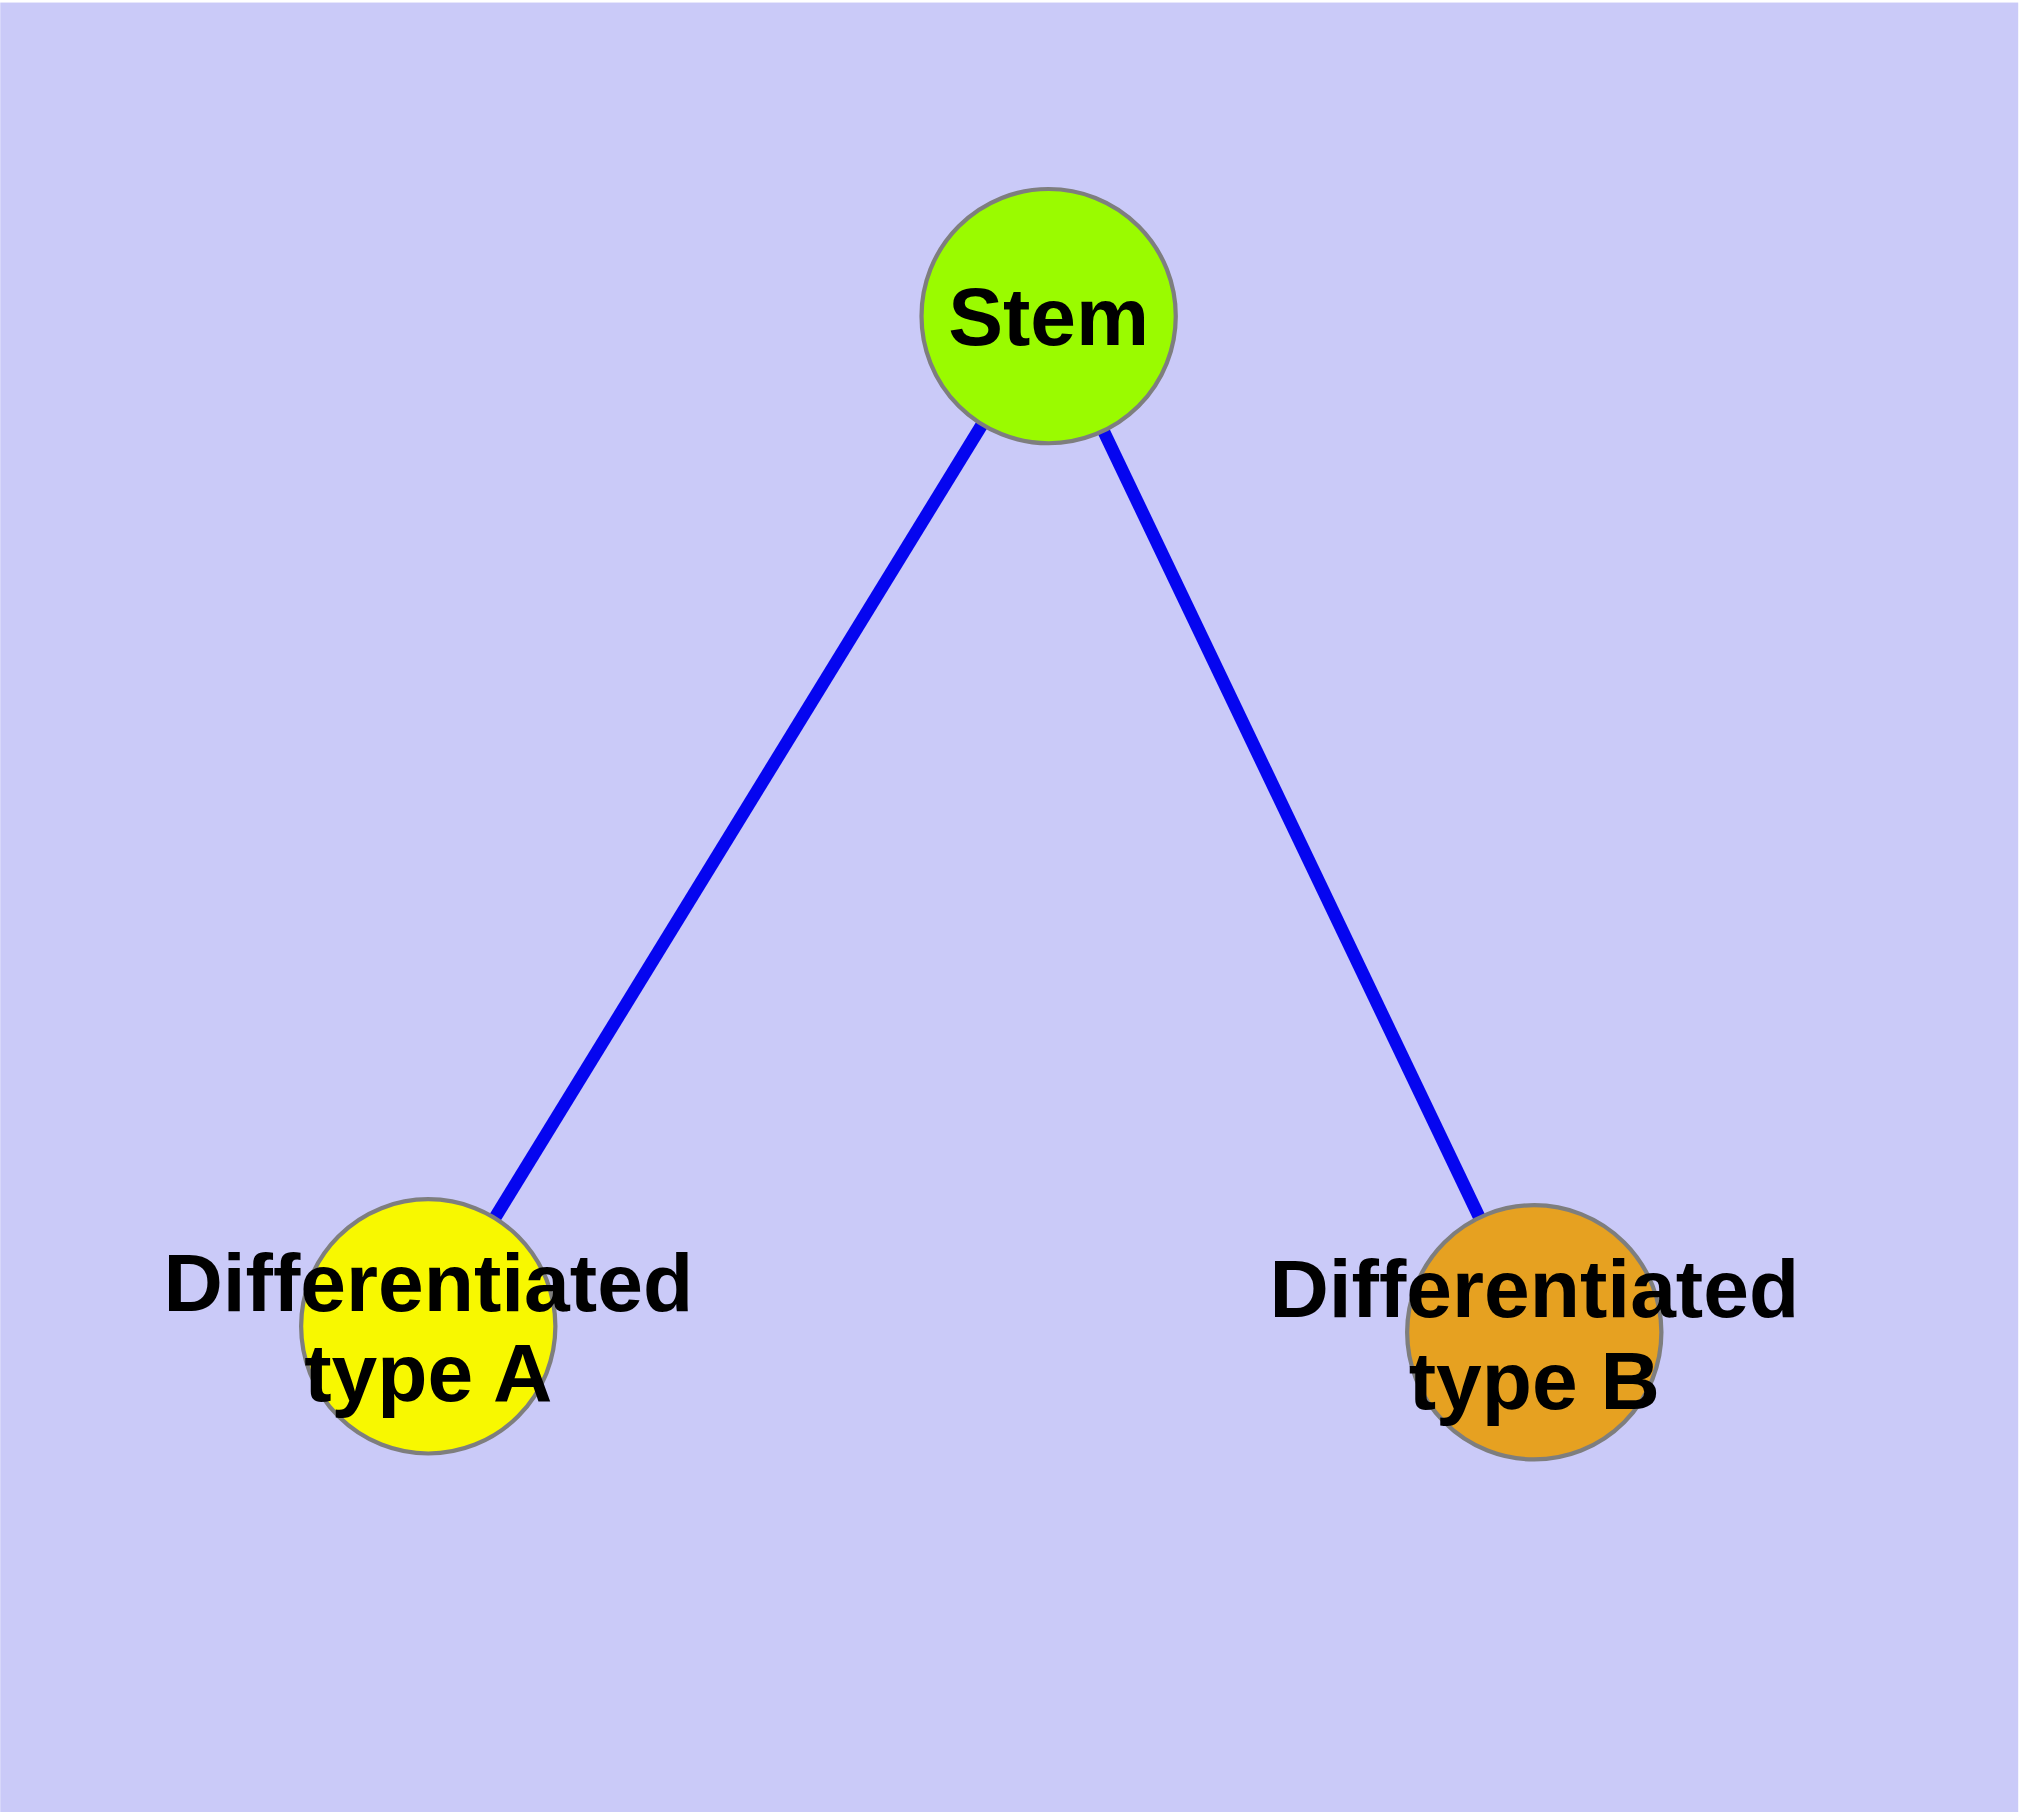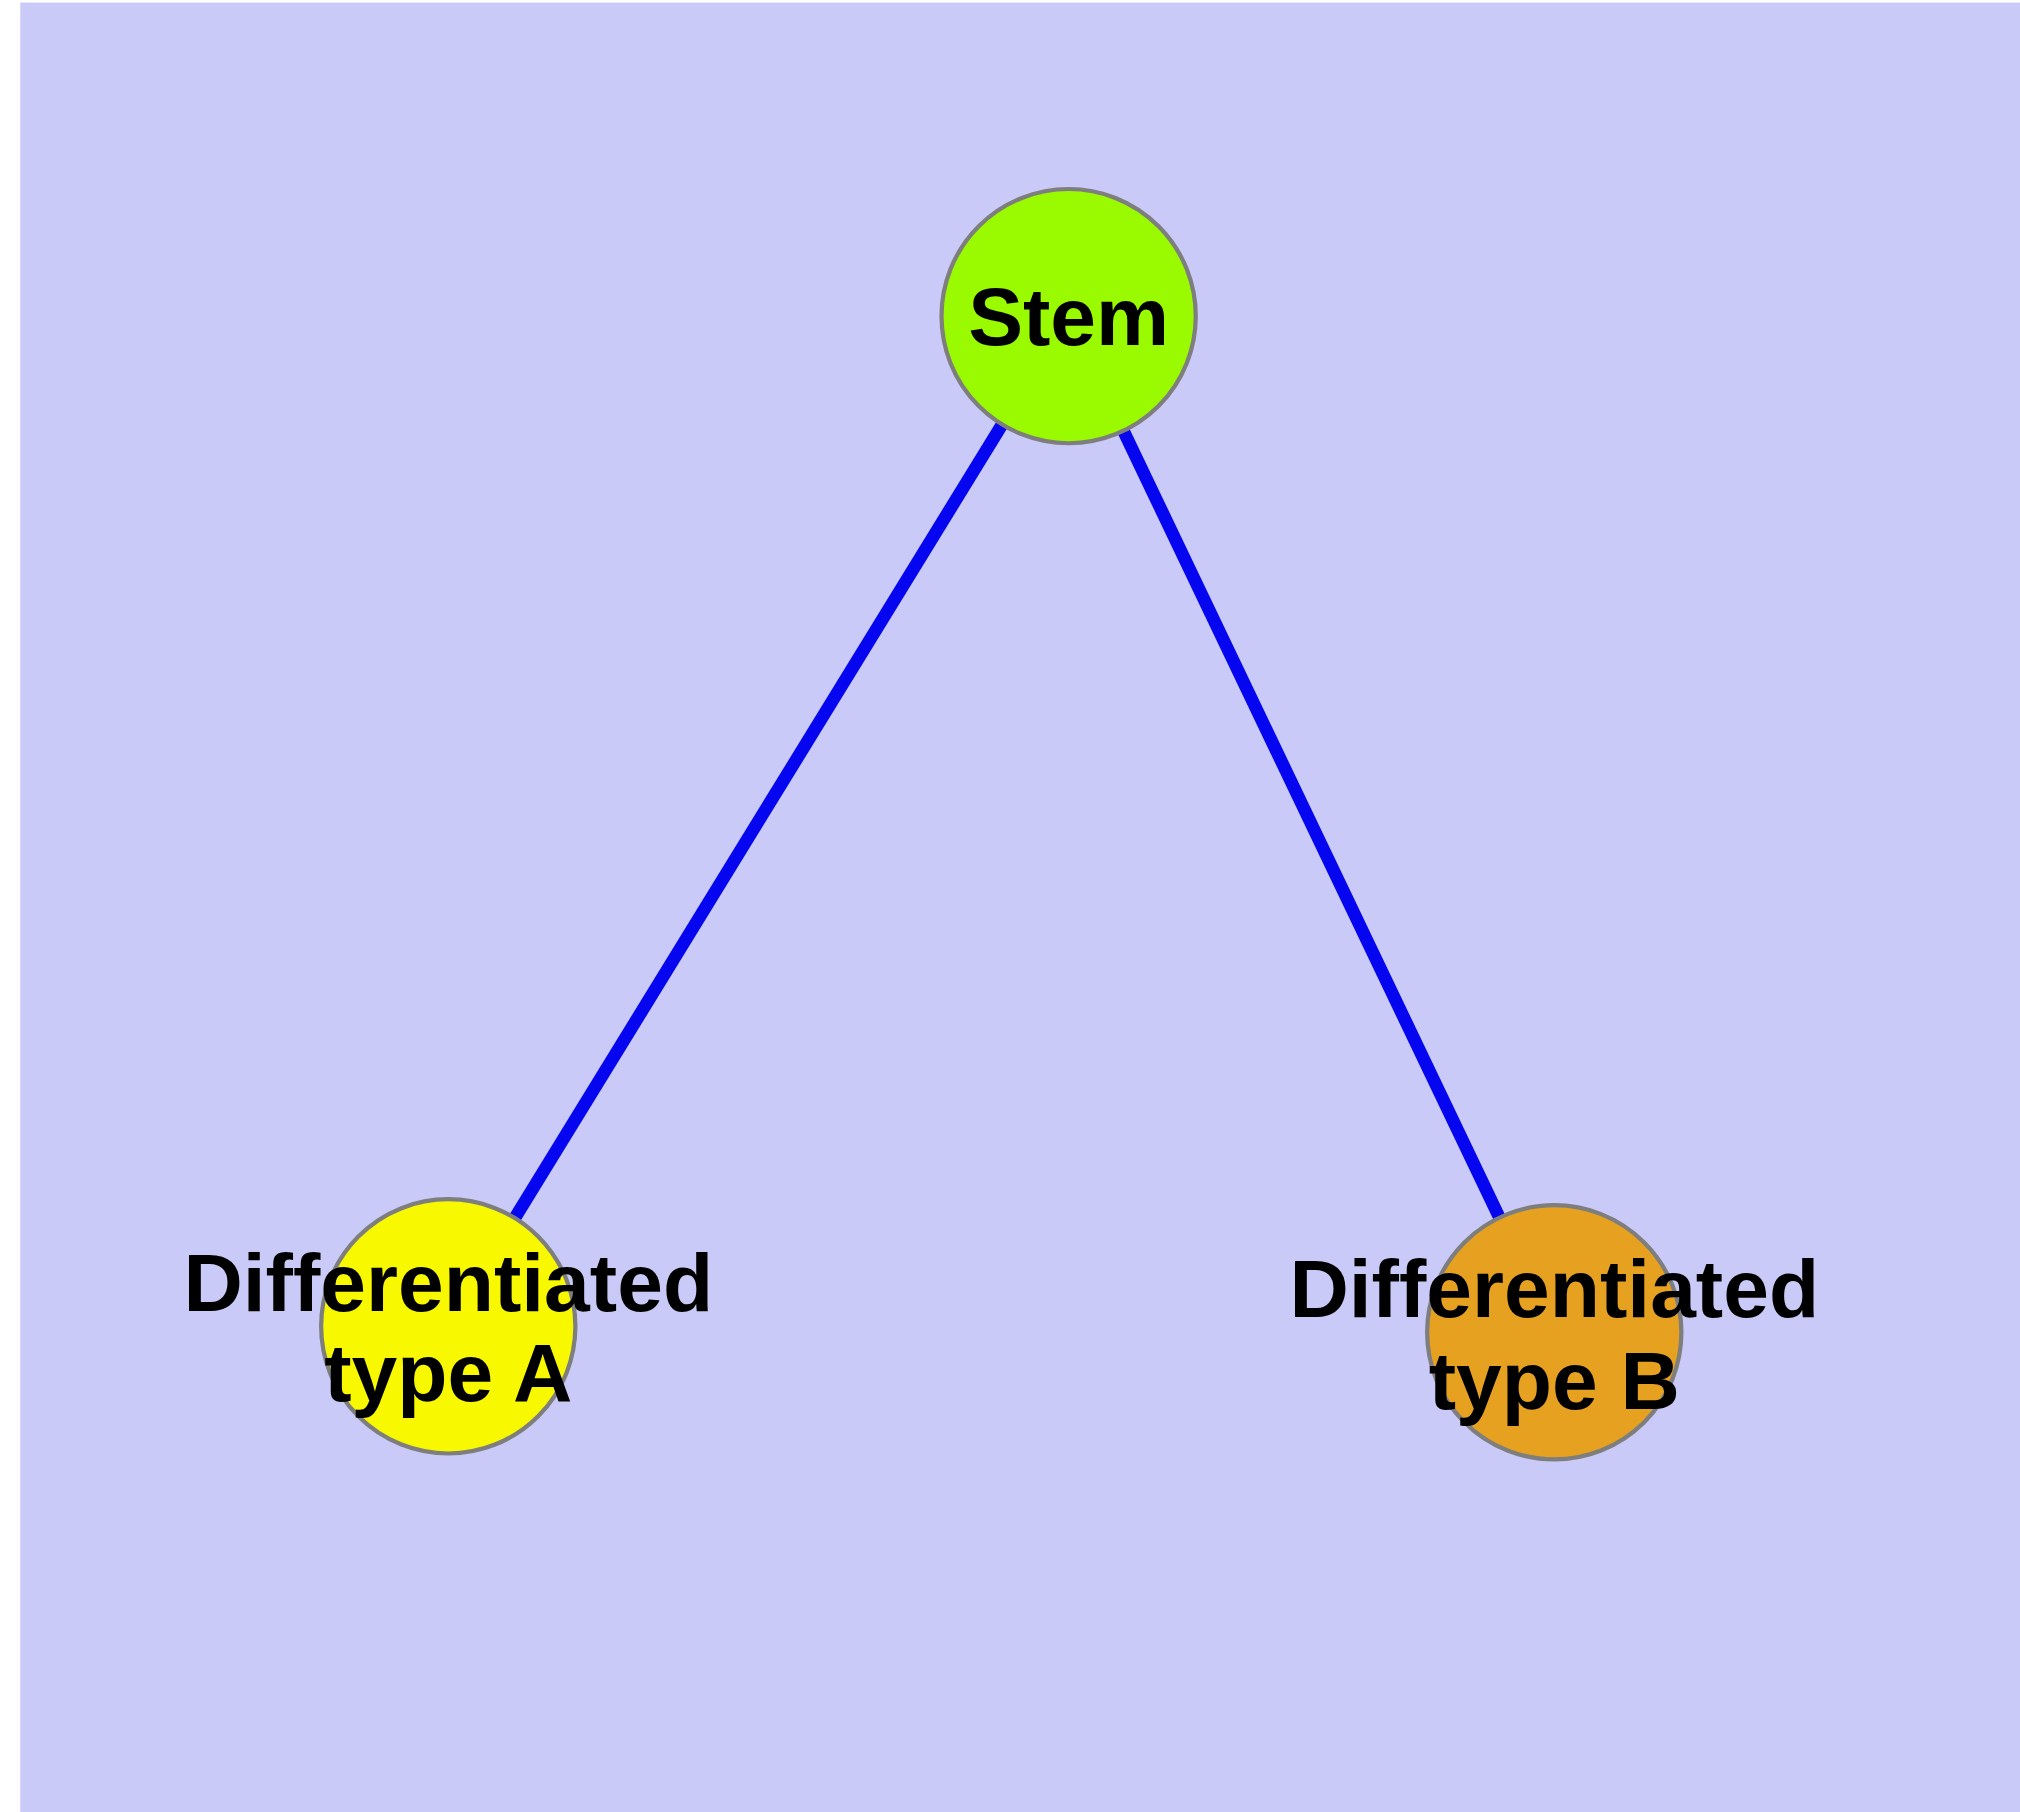--- a/index.html
+++ b/index.html
@@ -8,21 +8,20 @@
     background: #ffffff;
     width: 2021px;
     height: 1812px;
     overflow: hidden;
     font-family: "Liberation Sans", sans-serif;
   }
   .canvas {
     position: relative;
     width: 1836px;
     height: 1812px;
-    margin-left: 20px;
   }
   svg {
     display: block;
     width: 2021px;
     height: 1812px;
   }
   .edge {
     stroke-width: 15px;
     fill: none;
   }

